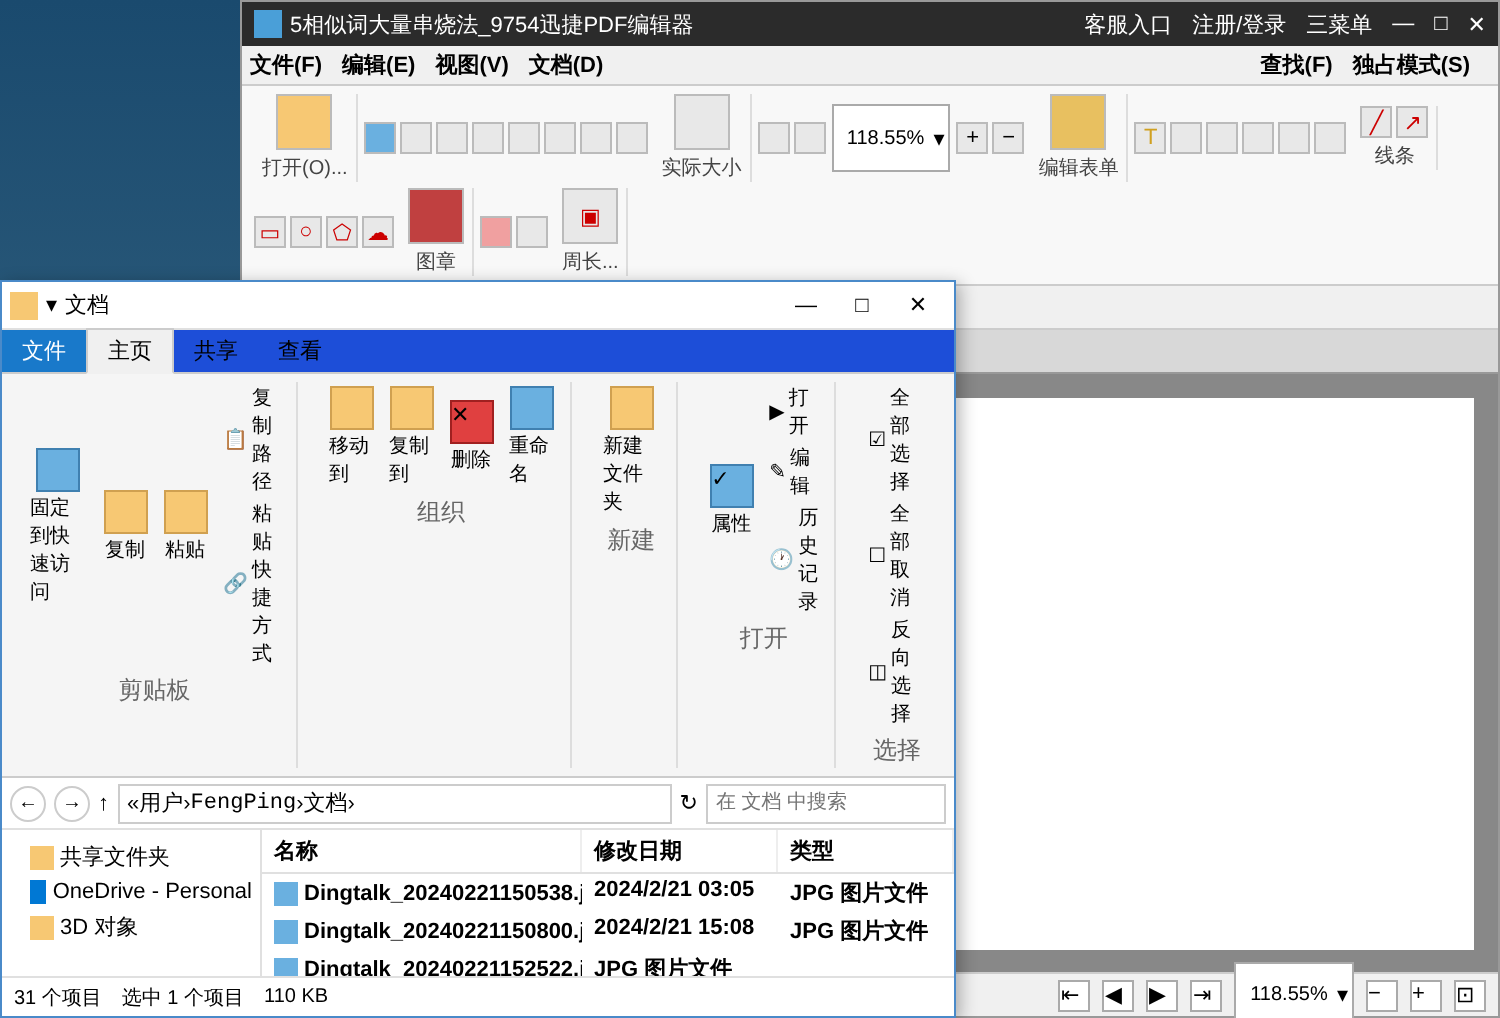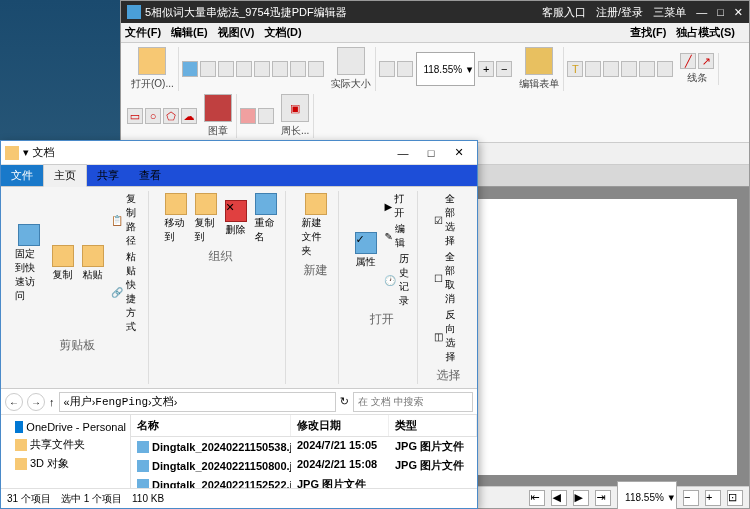--- a/index.html
+++ b/index.html
@@ -295,34 +295,34 @@
     <div class="nav">→</div>
     <span>↑</span>
     <div class="path">
       « <span>用户</span> › <span>FengPing</span> › <span>文档</span> ›
     </div>
     <span>↻</span>
     <input class="search" placeholder="在 文档 中搜索" style="">
   </div>
   <div class="exp-body">
     <div class="exp-tree" id="tree">
+        <div class="tree-item"><div class="ti ti"></div>共享文件夹</div>
         <div class="tree-item"><div class="ti cloud"></div>OneDrive - Personal</div>
-        <div class="tree-item"><div class="ti ti"></div>共享文件夹</div>
         <div class="tree-item"><div class="ti ti"></div>3D 对象</div>
       </div>
     <div class="exp-list">
       <div class="list-head">
         <span class="col-n">名称</span>
         <span class="col-d">修改日期</span>
         <span class="col-t">类型</span>
       </div>
       <div id="files">
           <div class="list-row">
             <span class="col-n fn"><div class="fico "></div>Dingtalk_20240221150538.jpg</span>
-            <span class="col-d">2024/7/21 15:05</span>
+            <span class="col-d">2024/2/21 03:05</span>
             <span class="col-t">JPG 图片文件</span>
           </div>
           <div class="list-row">
             <span class="col-n fn"><div class="fico "></div>Dingtalk_20240221150800.jpg</span>
             <span class="col-d">2024/2/21 15:08</span>
             <span class="col-t">JPG 图片文件</span>
           </div>
           <div class="list-row">
             <span class="col-n fn"><div class="fico "></div>Dingtalk_20240221152522.jpg</span>
             <span class="col-t">JPG 图片文件</span>

